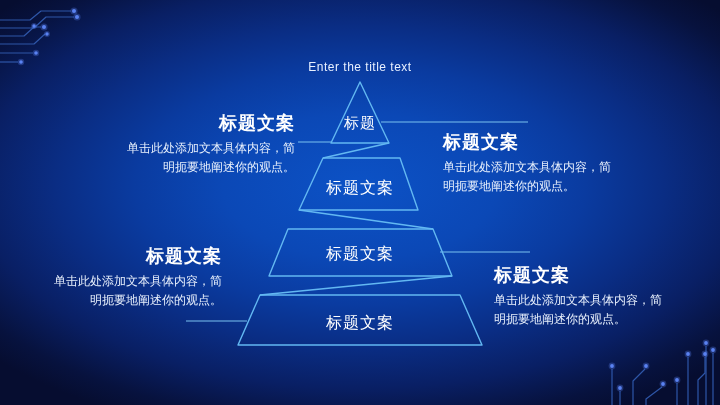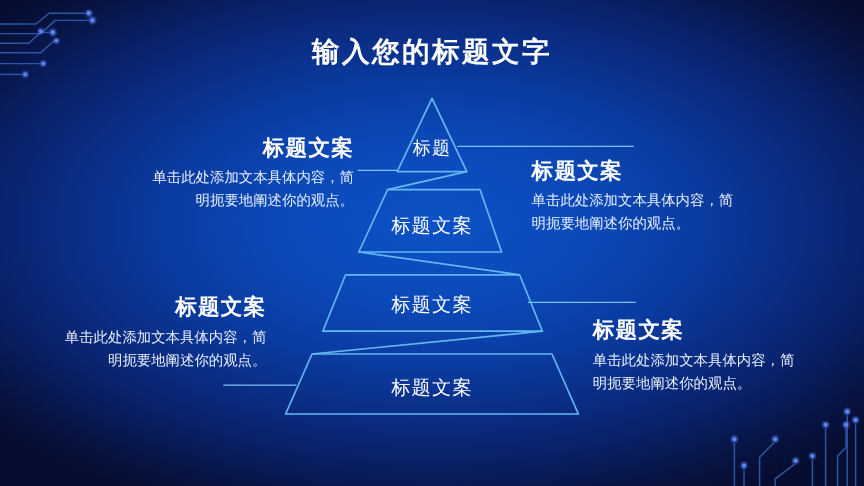--- a/index.html
+++ b/index.html
@@ -110,21 +110,21 @@
       <path d="M452,276 L260,295"></path>
       <path d="M260,295 H460 L482,345 H238 Z"></path>
     </g>
 
     <text class="lvl-label lvl-label-sm" x="360" y="128">标题</text>
     <text class="lvl-label" x="360" y="193">标题文案</text>
     <text class="lvl-label" x="360" y="259">标题文案</text>
     <text class="lvl-label" x="360" y="328">标题文案</text>
   </svg>
 
-  <div class="title">输入您的标题文字</div>
+  <div class="subtitle">Enter the title text</div>
 
   <div class="callout co-tl">
     <div class="co-head">标题文案</div>
     <div class="co-body">单击此处添加文本具体内容，简</div>
     <div class="co-body">明扼要地阐述你的观点。</div>
   </div>
 
   <div class="callout co-tr">
     <div class="co-head">标题文案</div>
     <div class="co-body">单击此处添加文本具体内容，简</div>

